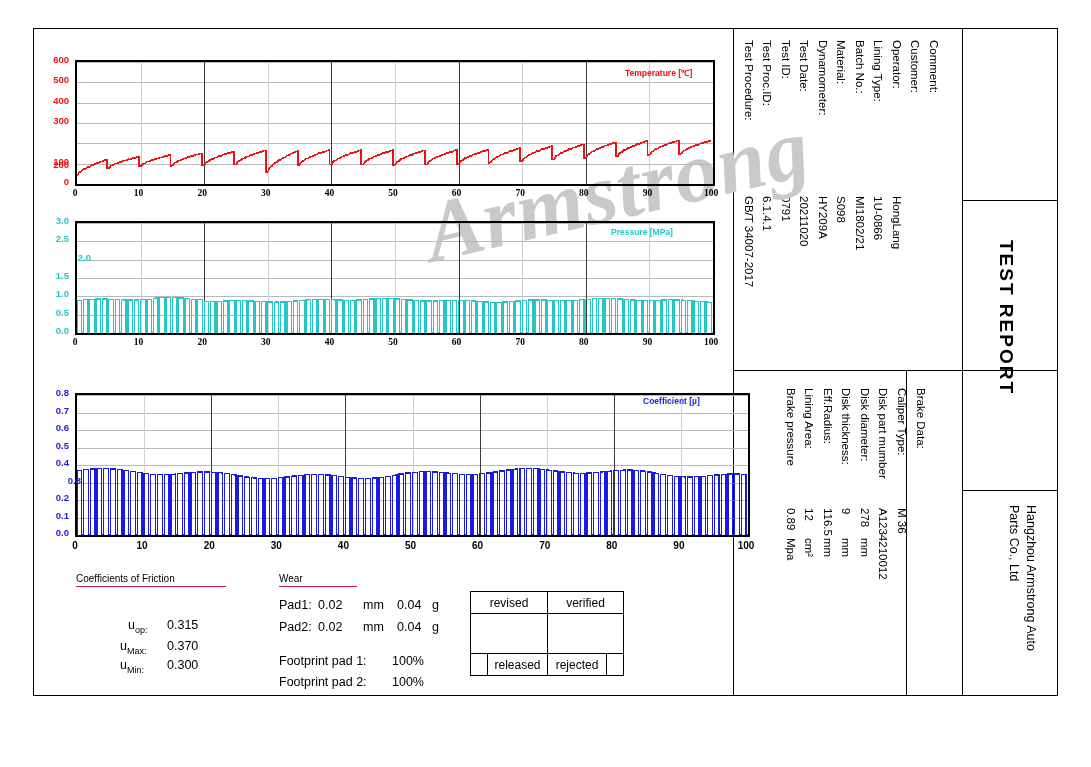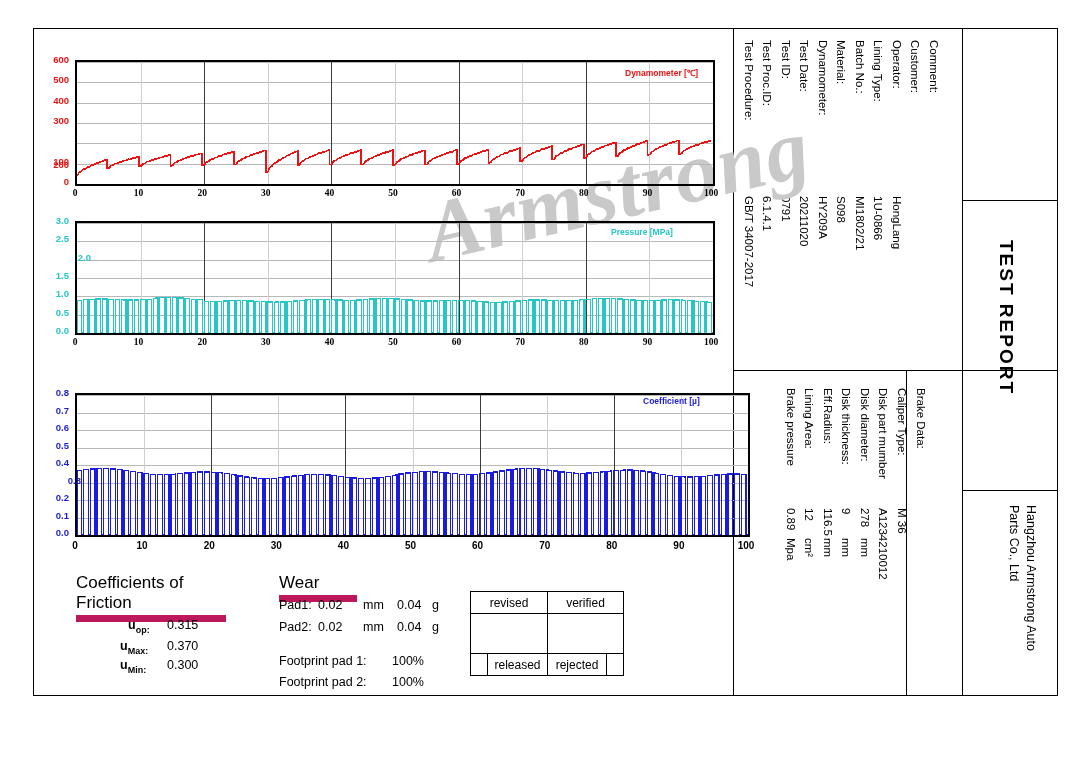--- a/index.html
+++ b/index.html
@@ -27,23 +27,23 @@
         font-size:11.5px;line-height:1;}
   .vcol.val{font-size:11.5px;}
   .panel-line{position:absolute;background:#000;}
 
   .title-report{position:absolute;writing-mode:vertical-rl;text-orientation:mixed;
       font-size:19px;font-weight:bold;letter-spacing:2px;white-space:nowrap;}
   .company{position:absolute;writing-mode:vertical-rl;text-orientation:mixed;
       font-size:12.5px;white-space:nowrap;line-height:1.35;}
 
   
-  .hdr{position:absolute;font-size:17px;padding-bottom:2px;border-bottom:7px solid #be185d;}
+  .hdr{position:absolute;font-size:10px;padding-bottom:2px;border-bottom:1px solid #be185d;}
   .lbl{position:absolute;font-size:12.5px;white-space:nowrap;}
-  .lbl.b{font-weight:bold;}
+  .lbl.b{font-weight:normal;}
   .sub{font-size:9px;vertical-align:sub;}
 
   
   .apptable{position:absolute;border-collapse:collapse;}
   .apptable td{border:1px solid #000;font-size:12px;text-align:center;padding:0;}
 </style>
 </head>
 <body>
 
 <div id="page">
@@ -66,21 +66,21 @@
           <line x1="191.5" y1="0" x2="191.5" y2="122" stroke="#cfcfcf" stroke-width="1" shape-rendering="crispEdges"></line>
           <line x1="254.5" y1="0" x2="254.5" y2="122" stroke="#3b3b3b" stroke-width="1" shape-rendering="crispEdges"></line>
           <line x1="318.5" y1="0" x2="318.5" y2="122" stroke="#cfcfcf" stroke-width="1" shape-rendering="crispEdges"></line>
           <line x1="382.5" y1="0" x2="382.5" y2="122" stroke="#3b3b3b" stroke-width="1" shape-rendering="crispEdges"></line>
           <line x1="445.5" y1="0" x2="445.5" y2="122" stroke="#cfcfcf" stroke-width="1" shape-rendering="crispEdges"></line>
           <line x1="509.5" y1="0" x2="509.5" y2="122" stroke="#3b3b3b" stroke-width="1" shape-rendering="crispEdges"></line>
           <line x1="572.5" y1="0" x2="572.5" y2="122" stroke="#cfcfcf" stroke-width="1" shape-rendering="crispEdges"></line>
           <path d="M0.0 114.2 L2.1 110.4 L4.3 109.3 L6.4 107.3 L8.5 106.7 L10.7 105.0 L12.8 104.6 L14.9 103.0 L17.1 102.7 L19.2 101.2 L21.4 101.0 L23.5 99.6 L25.6 99.4 L27.8 98.0 L29.9 97.9 L29.9 106.1 L31.8 106.1 M31.8 106.4 L33.9 103.7 L36.1 103.1 L38.2 101.5 L40.3 101.3 L42.5 99.9 L44.6 99.8 L46.7 98.6 L48.9 98.5 L51.0 97.3 L53.2 97.4 L55.3 96.2 L57.4 96.3 L59.6 95.2 L61.7 95.3 L61.7 104.5 L63.6 104.5 M63.6 104.8 L65.7 102.0 L67.9 101.3 L70.0 99.7 L72.1 99.5 L74.3 98.1 L76.4 98.0 L78.5 96.7 L80.7 96.6 L82.8 95.4 L85.0 95.4 L87.1 94.2 L89.2 94.3 L91.4 93.1 L93.5 93.2 L93.5 103.7 L95.4 103.7 M95.4 104.0 L97.5 100.9 L99.7 100.2 L101.8 98.5 L103.9 98.2 L106.1 96.7 L108.2 96.5 L110.3 95.2 L112.5 95.1 L114.6 93.8 L116.8 93.8 L118.9 92.5 L121.0 92.5 L123.2 91.4 L125.3 91.4 L125.3 103.1 L127.2 103.1 M127.2 103.4 L129.3 100.1 L131.5 99.3 L133.6 97.5 L135.7 97.1 L137.9 95.6 L140.0 95.3 L142.1 93.9 L144.3 93.8 L146.4 92.4 L148.6 92.3 L150.7 91.1 L152.8 91.0 L155.0 89.8 L157.1 89.8 L157.1 102.5 L159.0 102.5 M159.0 102.8 L161.1 99.4 L163.3 98.5 L165.4 96.7 L167.5 96.2 L169.7 94.7 L171.8 94.4 L173.9 92.9 L176.1 92.7 L178.2 91.4 L180.4 91.2 L182.5 89.9 L184.6 89.8 L186.8 88.6 L188.9 88.6 L188.9 109.8 L190.8 109.8 M190.8 110.1 L192.9 105.4 L195.1 103.8 L197.2 101.4 L199.3 100.5 L201.5 98.4 L203.6 97.7 L205.7 95.9 L207.9 95.3 L210.0 93.6 L212.2 93.1 L214.3 91.5 L216.4 91.1 L218.6 89.5 L220.7 89.2 L220.7 102.7 L222.6 102.7 M222.6 103.0 L224.7 99.5 L226.9 98.6 L229.0 96.7 L231.1 96.3 L233.3 94.6 L235.4 94.3 L237.5 92.9 L239.7 92.6 L241.8 91.2 L244.0 91.1 L246.1 89.8 L248.2 89.7 L250.4 88.4 L252.5 88.3 L252.5 102.5 L254.4 102.5 M254.4 102.8 L256.5 99.4 L258.7 98.5 L260.8 96.6 L262.9 96.1 L265.1 94.6 L267.2 94.2 L269.3 92.8 L271.5 92.6 L273.6 91.2 L275.8 91.1 L277.9 89.7 L280.0 89.7 L282.2 88.4 L284.3 88.3 L284.3 102.5 L286.2 102.5 M286.2 102.8 L288.3 99.4 L290.5 98.5 L292.6 96.6 L294.7 96.1 L296.9 94.6 L299.0 94.2 L301.1 92.8 L303.3 92.6 L305.4 91.2 L307.6 91.1 L309.7 89.7 L311.8 89.7 L314.0 88.4 L316.1 88.3 L316.1 102.7 L318.0 102.7 M318.0 103.0 L320.1 99.6 L322.3 98.7 L324.4 96.8 L326.5 96.3 L328.7 94.8 L330.8 94.5 L332.9 93.0 L335.1 92.8 L337.2 91.4 L339.4 91.3 L341.5 89.9 L343.6 89.9 L345.8 88.6 L347.9 88.6 L347.9 102.5 L349.8 102.5 M349.8 102.8 L351.9 99.4 L354.1 98.5 L356.2 96.6 L358.3 96.1 L360.5 94.6 L362.6 94.2 L364.7 92.8 L366.9 92.6 L369.0 91.2 L371.2 91.1 L373.3 89.7 L375.4 89.7 L377.6 88.4 L379.7 88.3 L379.7 102.1 L381.6 102.1 M381.6 102.4 L383.7 99.0 L385.9 98.1 L388.0 96.2 L390.1 95.7 L392.3 94.1 L394.4 93.8 L396.5 92.4 L398.7 92.2 L400.8 90.8 L403.0 90.7 L405.1 89.3 L407.2 89.3 L409.4 88.0 L411.5 87.9 L411.5 100.9 L413.4 100.9 M413.4 101.2 L415.5 97.7 L417.7 96.7 L419.8 94.8 L421.9 94.3 L424.1 92.7 L426.2 92.4 L428.3 90.9 L430.5 90.7 L432.6 89.3 L434.8 89.1 L436.9 87.8 L439.0 87.7 L441.2 86.4 L443.3 86.3 L443.3 99.2 L445.2 99.2 M445.2 99.5 L447.3 96.0 L449.5 95.0 L451.6 93.1 L453.7 92.5 L455.9 90.9 L458.0 90.5 L460.1 89.0 L462.3 88.8 L464.4 87.3 L466.6 87.2 L468.7 85.8 L470.8 85.7 L473.0 84.4 L475.1 84.3 L475.1 97.4 L477.0 97.4 M477.0 97.7 L479.1 94.1 L481.3 93.1 L483.4 91.2 L485.5 90.7 L487.7 89.0 L489.8 88.7 L491.9 87.2 L494.1 86.9 L496.2 85.5 L498.4 85.3 L500.5 84.0 L502.6 83.8 L504.8 82.5 L506.9 82.5 L506.9 95.8 L508.8 95.8 M508.8 96.1 L510.9 92.5 L513.1 91.5 L515.2 89.5 L517.3 89.0 L519.5 87.3 L521.6 86.9 L523.7 85.4 L525.9 85.2 L528.0 83.7 L530.2 83.5 L532.3 82.2 L534.4 82.0 L536.6 80.7 L538.7 80.6 L538.7 94.3 L540.6 94.3 M540.6 94.7 L542.7 91.0 L544.9 90.0 L547.0 88.1 L549.1 87.5 L551.3 85.9 L553.4 85.5 L555.5 84.0 L557.7 83.7 L559.8 82.3 L562.0 82.1 L564.1 80.7 L566.2 80.6 L568.4 79.3 L570.5 79.2 L570.5 93.1 L572.4 93.1 M572.4 93.4 L574.5 89.9 L576.7 88.9 L578.8 87.0 L580.9 86.5 L583.1 84.9 L585.2 84.5 L587.3 83.0 L589.5 82.8 L591.6 81.4 L593.8 81.2 L595.9 79.9 L598.0 79.8 L600.2 78.5 L602.3 78.4 L602.3 91.9 L604.2 91.9 M604.2 92.2 L606.3 89.0 L608.5 88.2 L610.6 86.4 L612.7 86.0 L614.9 84.5 L617.0 84.3 L619.1 82.9 L621.3 82.7 L623.4 81.4 L625.6 81.3 L627.7 80.0 L629.8 80.0 L632.0 78.8 L634.1 78.8 " stroke="#ee1111" stroke-width="1.7" fill="none" shape-rendering="crispEdges"></path>
         </svg>
       </div>
-    <div class="legend" id="legend-temp" style="left:592px;top:17px;color:#ee1111;">Dynamometer [℃]</div>
+    <div class="legend" id="legend-temp" style="left:592px;top:17px;color:#ee1111;">Temperature [℃]</div>
   <div class="ylab" style="left: 2px; top: 127px; width: 34px; color: rgb(238, 17, 17);">0</div>
       <div class="ylab" style="left: 2px; top: 106.667px; width: 34px; color: rgb(238, 17, 17);">100</div>
       <div class="ylab" style="left: 2px; top: 86.3333px; width: 34px; color: rgb(238, 17, 17); margin-top: 24px;">200</div>
       <div class="ylab" style="left: 2px; top: 66px; width: 34px; color: rgb(238, 17, 17);">300</div>
       <div class="ylab" style="left: 2px; top: 45.6667px; width: 34px; color: rgb(238, 17, 17);">400</div>
       <div class="ylab" style="left: 2px; top: 25.3333px; width: 34px; color: rgb(238, 17, 17);">500</div>
       <div class="ylab" style="left: 2px; top: 5px; width: 34px; color: rgb(238, 17, 17);">600</div>
       <div class="xlab" style="left: 22px; top: 139px; width: 40px;">0</div>
       <div class="xlab" style="left: 85.6px; top: 139px; width: 40px;">10</div>
       <div class="xlab" style="left: 149.2px; top: 139px; width: 40px;">20</div>

